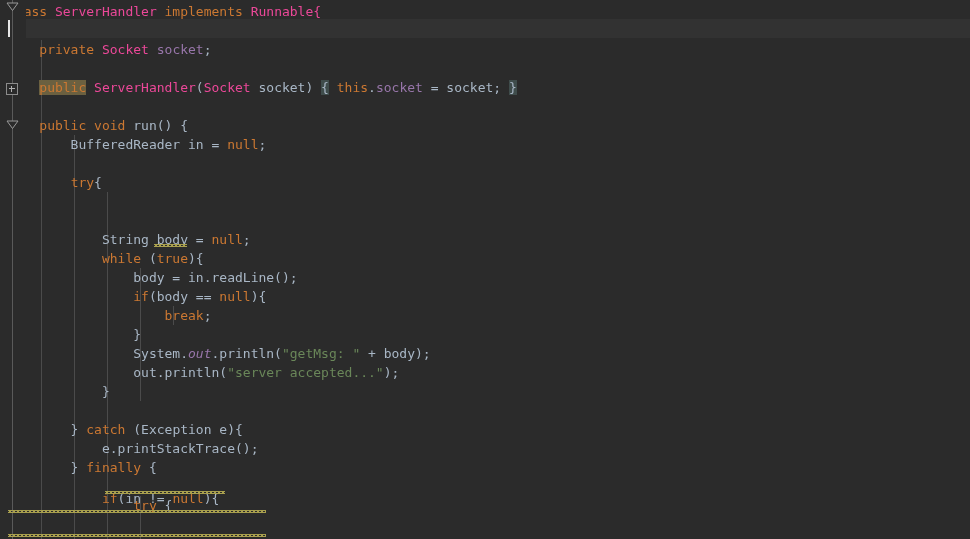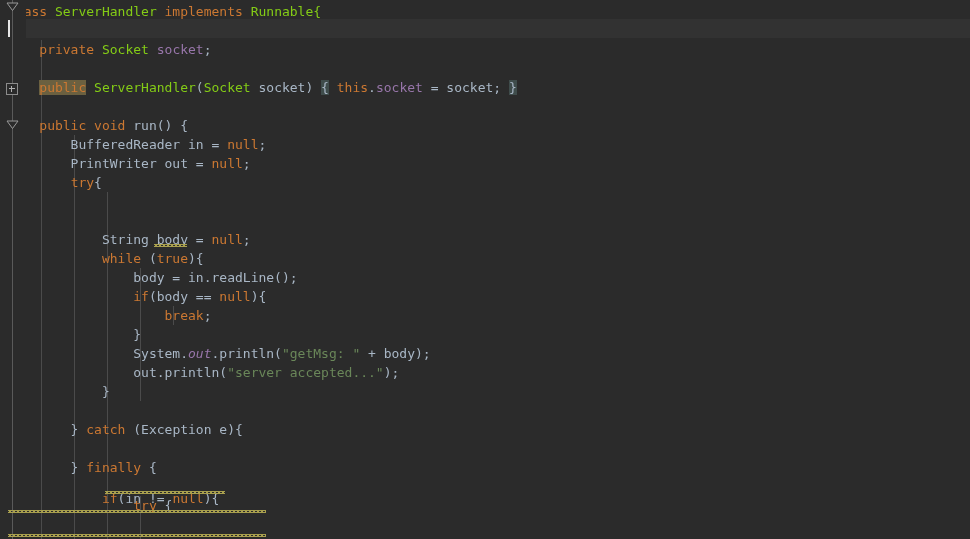--- a/index.html
+++ b/index.html
@@ -90,21 +90,21 @@
     background: #e8e8e8;
     z-index: 6;
   }
 
   
   .kw   { color: #cc7832; }          
   .pl   { color: #a9b7c6; }          
   .fld  { color: #9876aa; }          
   .sfld { color: #9876aa; font-style: italic; } 
   .str  { color: #6a8759; }          
-  .cls  { color: #84cc16; }          
+  .cls  { color: #ec4899; }          
 
   
   .hl-ident { background: #6b6040; }
   .hl-brace { background: #3f4c4b; }
 
   
   .squiggle {
     position: absolute;
     height: 3px;
     z-index: 4;
@@ -143,33 +143,33 @@
 
   <div class="code-surface" id="codeSurface">
       <div class="code-line" style="top: 2px; left: 8px;"><span class="kw">class</span><span class="pl"> </span><span class="cls">ServerHandler</span><span class="pl"> </span><span class="kw">implements</span><span class="pl"> </span><span class="cls">Runnable{</span></div>
       <div class="code-line" style="top: 21px; left: 8px;"></div>
       <div class="code-line" style="top: 40px; left: 8px;"><span class="pl">    </span><span class="kw">private</span><span class="pl"> </span><span class="cls">Socket</span><span class="pl"> </span><span class="fld">socket</span><span class="pl">;</span></div>
       <div class="code-line" style="top: 59px; left: 8px;"></div>
       <div class="code-line" style="top: 78px; left: 8px;"><span class="pl">    </span><span class="kw hl-ident">public</span><span class="pl"> </span><span class="cls">ServerHandler</span><span class="pl">(</span><span class="cls">Socket</span><span class="pl"> socket) </span><span class="pl hl-brace">{</span><span class="pl"> </span><span class="kw">this</span><span class="pl">.</span><span class="fld">socket</span><span class="pl"> = socket; </span><span class="pl hl-brace">}</span></div>
       <div class="code-line" style="top: 97px; left: 8px;"></div>
       <div class="code-line" style="top: 116px; left: 8px;"><span class="pl">    </span><span class="kw">public</span><span class="pl"> </span><span class="kw">void</span><span class="pl"> run() {</span></div>
       <div class="code-line" style="top: 135px; left: 8px;"><span class="pl">        BufferedReader in = </span><span class="kw">null</span><span class="pl">;</span></div>
-      <div class="code-line" style="top: 154px; left: 8px;"><span class="pl">        PrintWriter out = </span><span class="kw">null</span><span class="pl">;</span></div>
       <div class="code-line" style="top: 173px; left: 8px;"><span class="pl">        </span><span class="kw">try</span><span class="pl">{</span></div>
       <div class="code-line" style="top: 230px; left: 8px;"><span class="pl">            String body = </span><span class="kw">null</span><span class="pl">;</span></div>
       <div class="code-line" style="top: 249px; left: 8px;"><span class="pl">            </span><span class="kw">while</span><span class="pl"> (</span><span class="kw">true</span><span class="pl">){</span></div>
       <div class="code-line" style="top: 268px; left: 8px;"><span class="pl">                body = in.readLine();</span></div>
       <div class="code-line" style="top: 287px; left: 8px;"><span class="pl">                </span><span class="kw">if</span><span class="pl">(body == </span><span class="kw">null</span><span class="pl">){</span></div>
       <div class="code-line" style="top: 306px; left: 8px;"><span class="pl">                    </span><span class="kw">break</span><span class="pl">;</span></div>
       <div class="code-line" style="top: 325px; left: 8px;"><span class="pl">                }</span></div>
       <div class="code-line" style="top: 344px; left: 8px;"><span class="pl">                System.</span><span class="sfld">out</span><span class="pl">.println(</span><span class="str">"getMsg: "</span><span class="pl"> + body);</span></div>
       <div class="code-line" style="top: 363px; left: 8px;"><span class="pl">                out.println(</span><span class="str">"server accepted..."</span><span class="pl">);</span></div>
       <div class="code-line" style="top: 382px; left: 8px;"><span class="pl">            }</span></div>
       <div class="code-line" style="top: 401px; left: 8px;"></div>
       <div class="code-line" style="top: 420px; left: 8px;"><span class="pl">        } </span><span class="kw">catch</span><span class="pl"> (Exception e){</span></div>
+      <div class="code-line" style="top: 439px; left: 8px;"><span class="pl">            e.printStackTrace();</span></div>
       <div class="code-line" style="top: 458px; left: 8px;"><span class="pl">        } </span><span class="kw">finally</span><span class="pl"> {</span></div>
       <div class="code-line" style="top: 477px; left: 8px; margin-top: 12px;"><span class="pl">            </span><span class="kw">if</span><span class="pl">(in != </span><span class="kw">null</span><span class="pl">){</span></div>
       <div class="code-line" style="top: 496px; left: 8px; text-align: right;"><span class="pl">                </span><span class="kw">try</span><span class="pl"> {</span></div>
     </div>
 
   <div id="squiggles">
       <div class="squiggle" style="left: 154px; top: 244px; width: 33px;"></div>
       <div class="squiggle" style="left: 105px; top: 491px; width: 120px;"></div>
       <div class="squiggle" style="left: 8px; top: 510px; width: 258px;"></div>
       <div class="squiggle" style="left: 8px; top: 534px; width: 258px;"></div>

